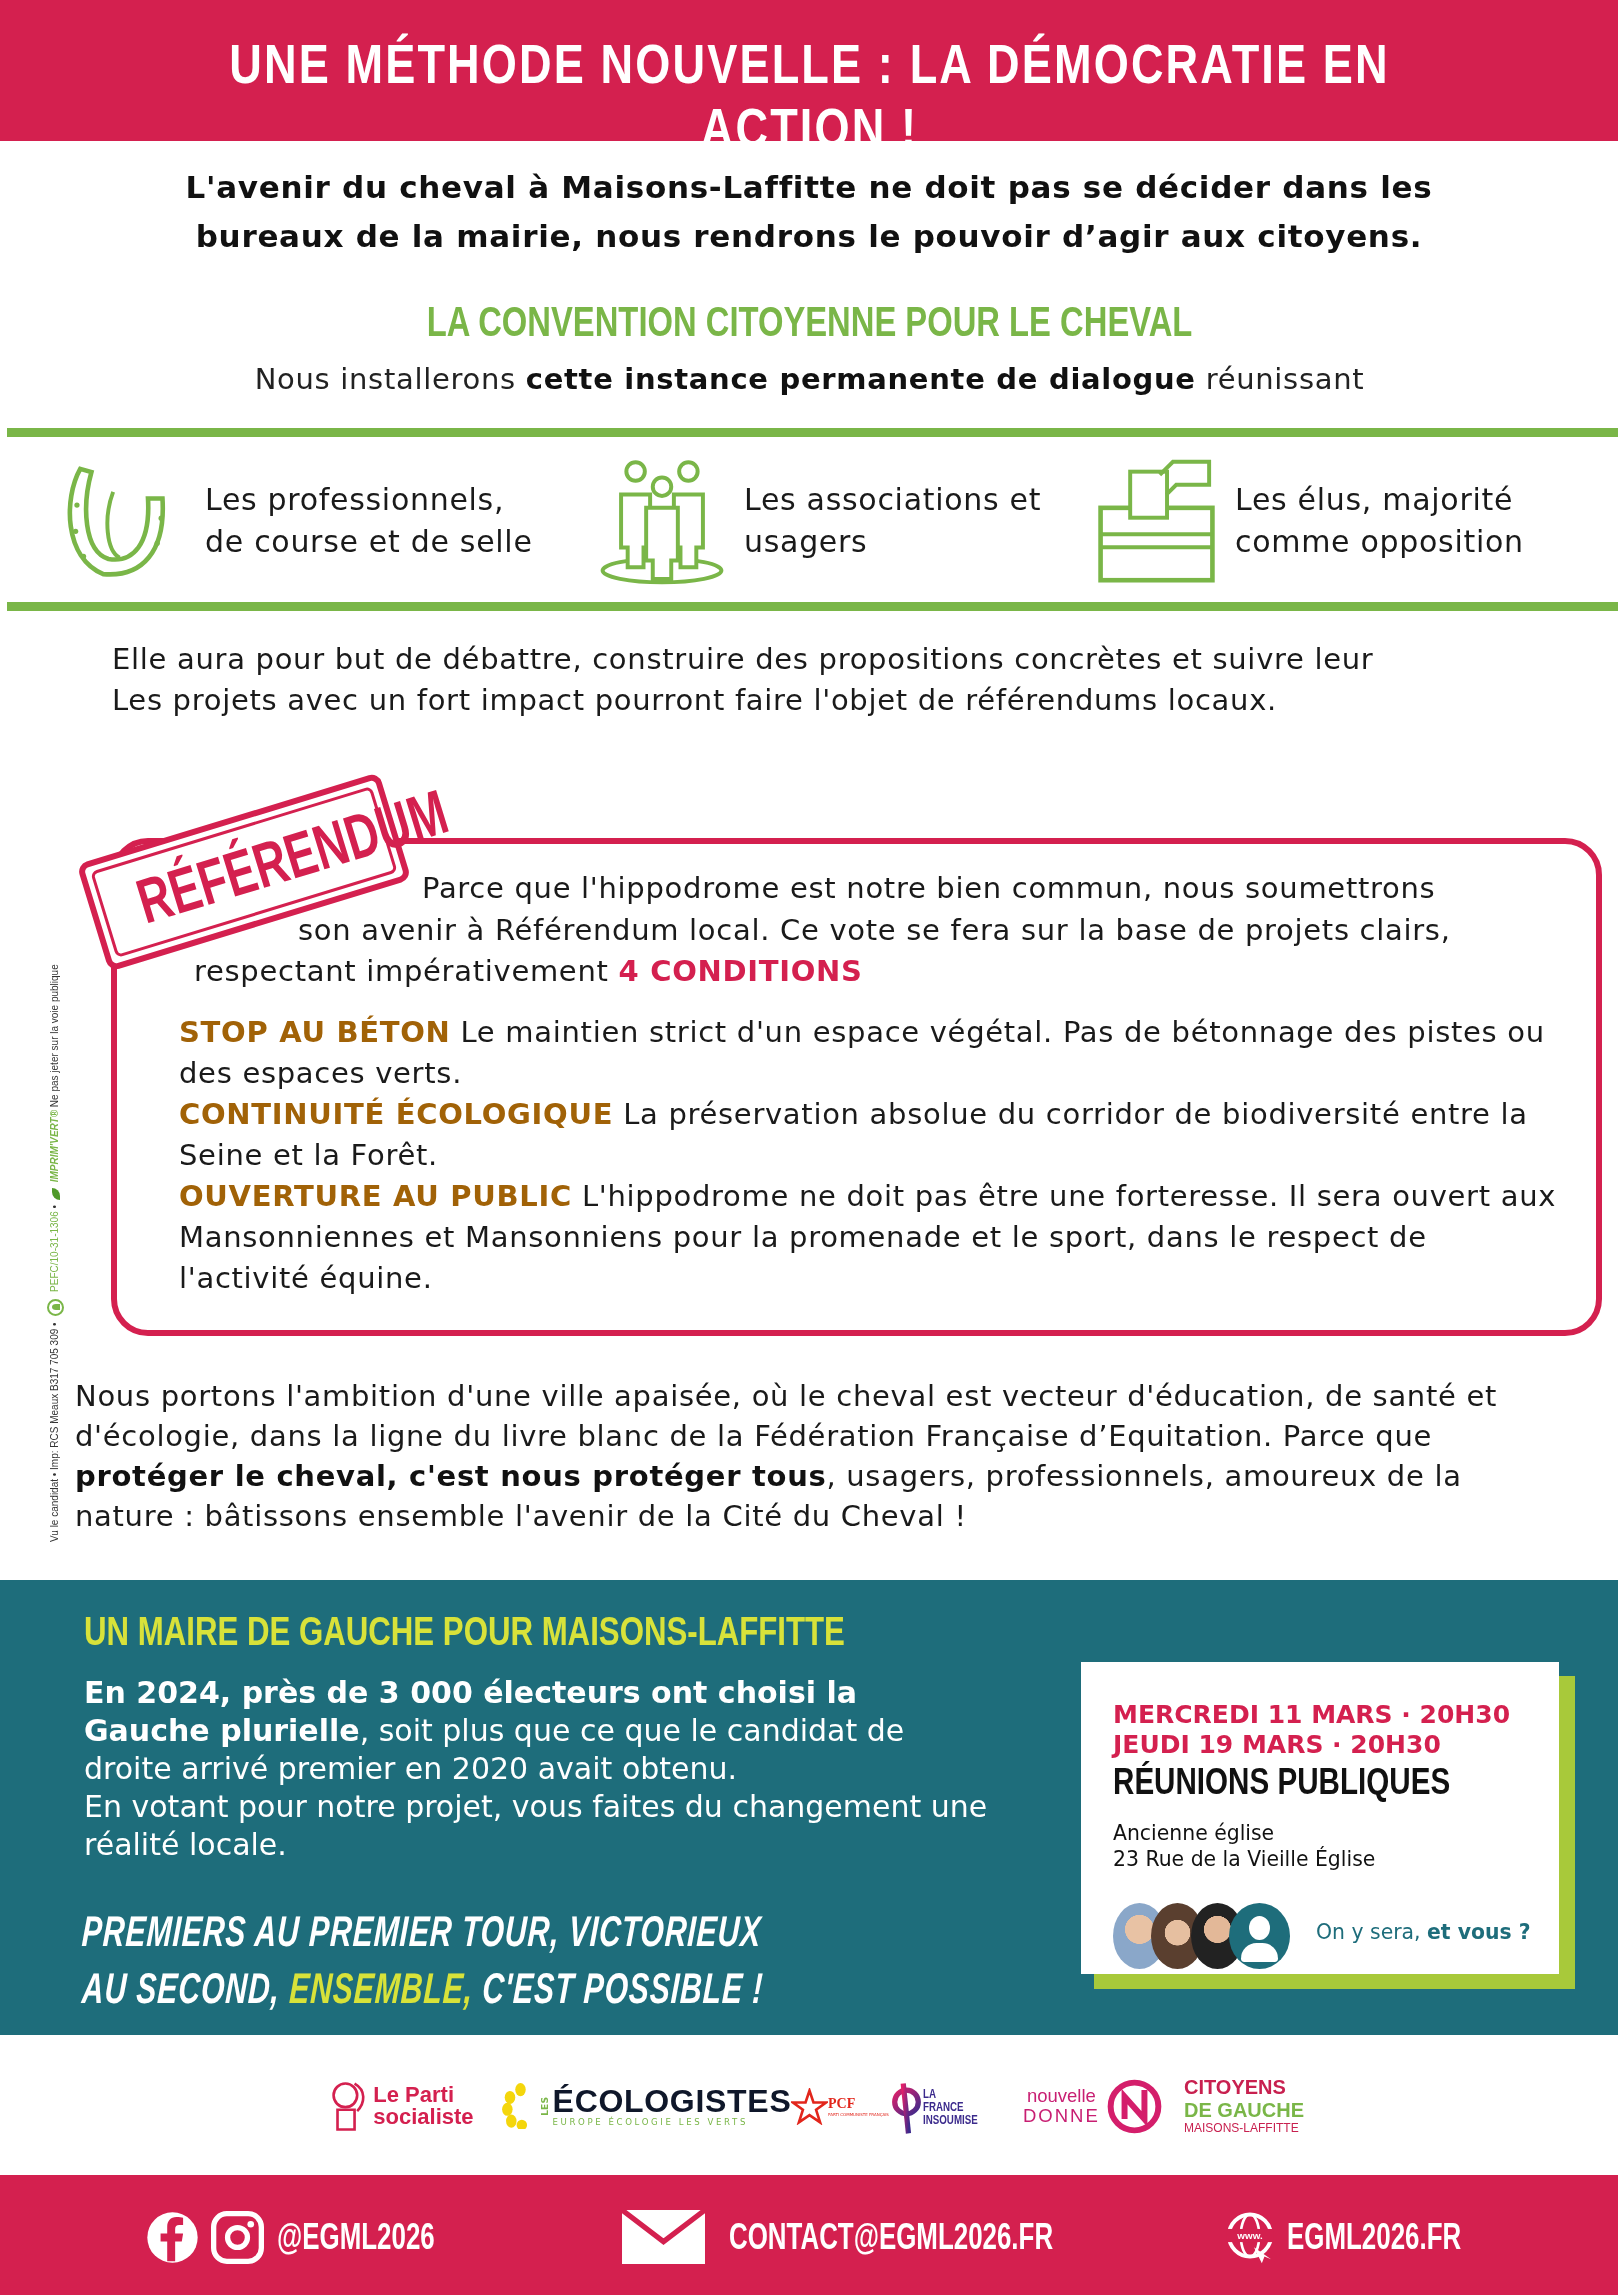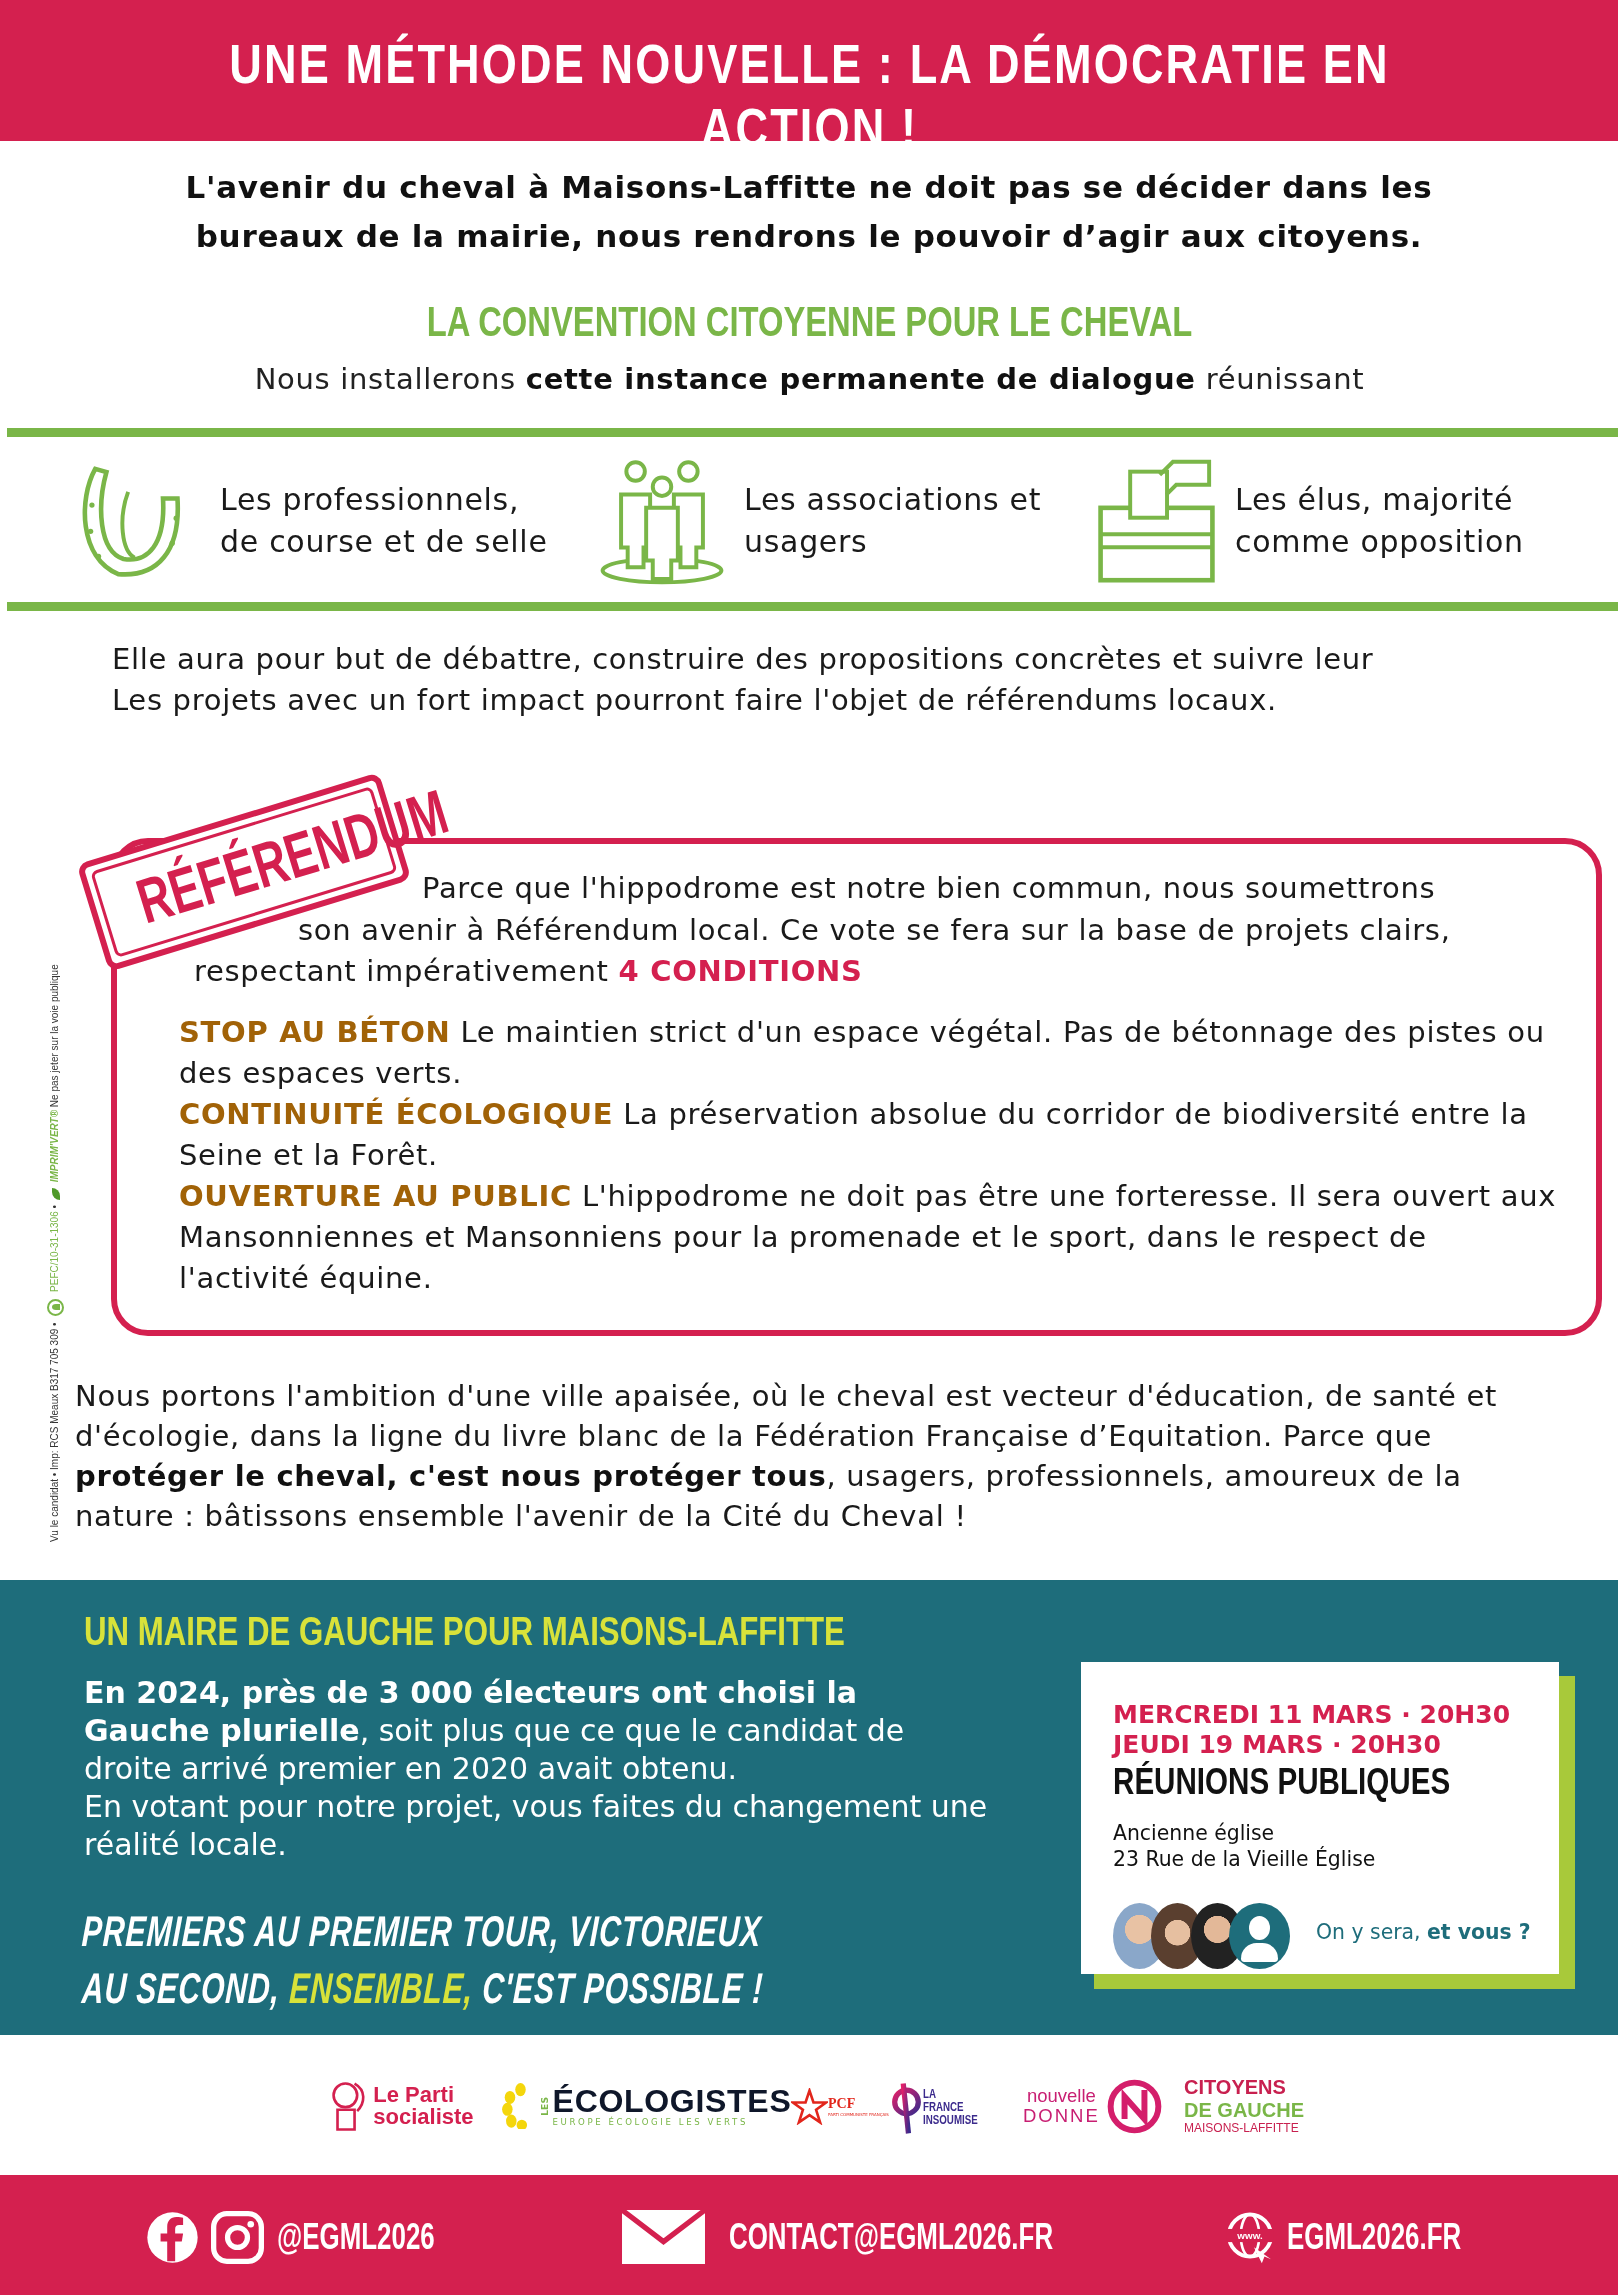--- a/index.html
+++ b/index.html
@@ -115,21 +115,21 @@
 <div class="intro">
   <div>L'avenir du cheval à Maisons-Laffitte ne doit pas se décider dans les</div>
   <div>bureaux de la mairie, nous rendrons le pouvoir d’agir aux citoyens.</div>
 </div>
 
 <div class="conv-title">LA CONVENTION CITOYENNE POUR LE CHEVAL</div>
 <div class="conv-sub"><span>Nous installerons </span><b>cette instance permanente de dialogue</b><span> réunissant</span></div>
 
 <div class="green-rule rule-top"></div>
 
-<div class="pillar" style="left:72px;">
+<div class="pillar" style="left:57px;">
   <svg width="132" height="125" viewBox="0 0 200 190">
     <path d="M35 15 C 10 60, 10 150, 70 175 C 130 180, 165 140, 160 60 L 138 60 C 142 130, 115 158, 78 152 C 40 140, 38 70, 52 20 Z" fill="none" stroke="#7ab648" stroke-width="7"></path>
     <path d="M85 50 C 70 90, 75 140, 95 150" fill="none" stroke="#7ab648" stroke-width="6"></path>
     <circle cx="30" cy="70" r="4" fill="#7ab648"></circle>
       <circle cx="28" cy="110" r="4" fill="#7ab648"></circle>
       <circle cx="40" cy="148" r="4" fill="#7ab648"></circle>
     <circle cx="158" cy="90" r="4" fill="#7ab648"></circle>
       <circle cx="152" cy="128" r="4" fill="#7ab648"></circle>
   </svg>
   <div class="pillar-text">

